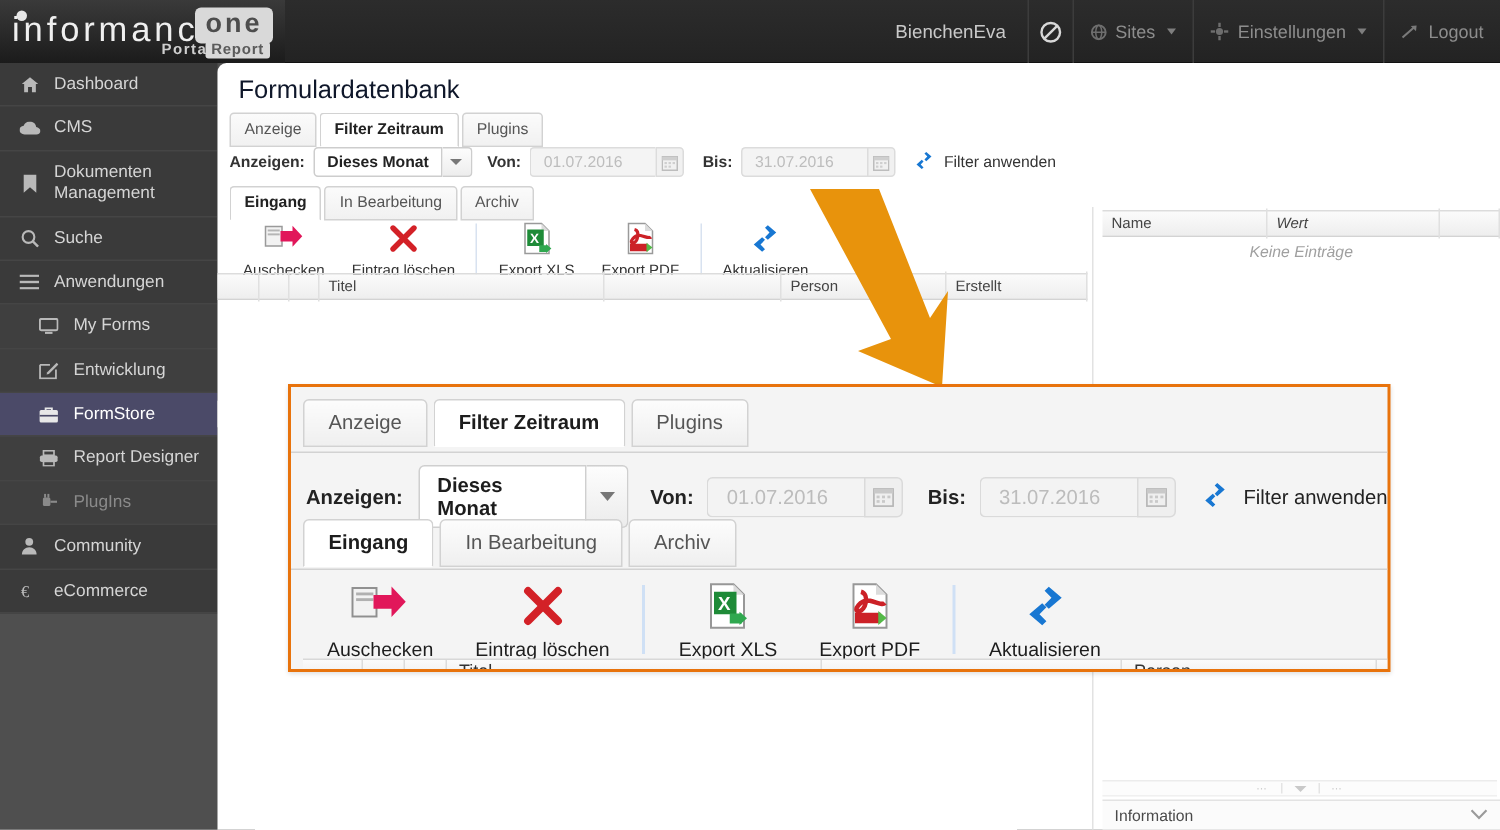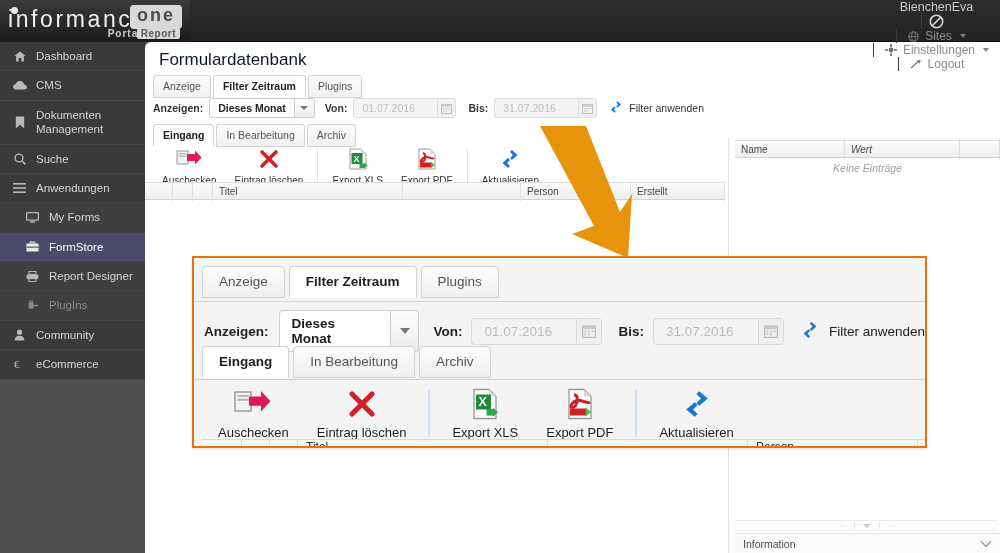--- a/index.html
+++ b/index.html
@@ -45,21 +45,21 @@
   .logo-sub {
     position:absolute; right:48px; bottom:3px;
     font-size:10px; color:#cfcfcf; letter-spacing:1px; font-weight:700;
   }
   .logo-sub2 {
     position:absolute; right:10px; bottom:3px;
     font-size:10px; color:#5b5b5b; letter-spacing:0.5px; font-weight:700;
     background:#d9d9d9; padding:0 4px; border-radius:2px;
   }
 
-  #topnav { position:absolute; right:0; top:0; height:42px; display:flex; align-items:center;flex-direction:column; }
+  #topnav { position:absolute; right:0; top:0; height:42px; display:flex; align-items:center; }
   .tn-user {
     color:#c9c9c9; font-size:12.5px; padding:0 14px; white-space:nowrap;
   }
   .tn-block {
     width:30px; height:42px; display:flex; align-items:center; justify-content:center;
     border-left:1px solid #3c3c3c;
   }
   .tn-block svg { display:block; }
   .tn-item {
     height:42px; display:flex; align-items:center; gap:6px;
@@ -380,20 +380,30 @@
   <div class="sb-item sub">
     <span class="sb-icn">
       <svg width="13" height="11" viewBox="0 0 13 11">
           <rect x="0.6" y="0.6" width="11.8" height="7.6" rx="1" fill="none" stroke="#b9b9b9" stroke-width="1.3"></rect>
           <rect x="4" y="9.2" width="5" height="1.4" fill="#b9b9b9"></rect>
         </svg>
     </span>
     <span class="sb-lbl">My Forms</span>
   </div>
 
+  <div class="sb-item sub">
+    <span class="sb-icn">
+      <svg width="13" height="12" viewBox="0 0 13 12">
+          <path d="M0.7 2.2h6.6" stroke="#b9b9b9" stroke-width="1.2" fill="none"></path>
+          <path d="M0.7 2.2v9h10.6V5.4" stroke="#b9b9b9" stroke-width="1.2" fill="none"></path>
+          <path d="M5.5 7.2 11.8 0.9l1.1 1.1L6.6 8.3l-1.6 0.4z" fill="#b9b9b9"></path>
+        </svg>
+    </span>
+    <span class="sb-lbl">Entwicklung</span>
+  </div>
 
   <div class="sb-item sub active">
     <span class="sb-icn">
       <svg width="13" height="11" viewBox="0 0 13 11">
           <rect x="0.4" y="2.4" width="12.2" height="8.2" rx="1" fill="#e8e8e8"></rect>
           <path d="M4.4 2.4V1.2h4.2v1.2" fill="none" stroke="#e8e8e8" stroke-width="1.2"></path>
           <rect x="0.4" y="5.6" width="12.2" height="1.1" fill="#4b4a68"></rect>
         </svg>
     </span>
     <span class="sb-lbl">FormStore</span>

